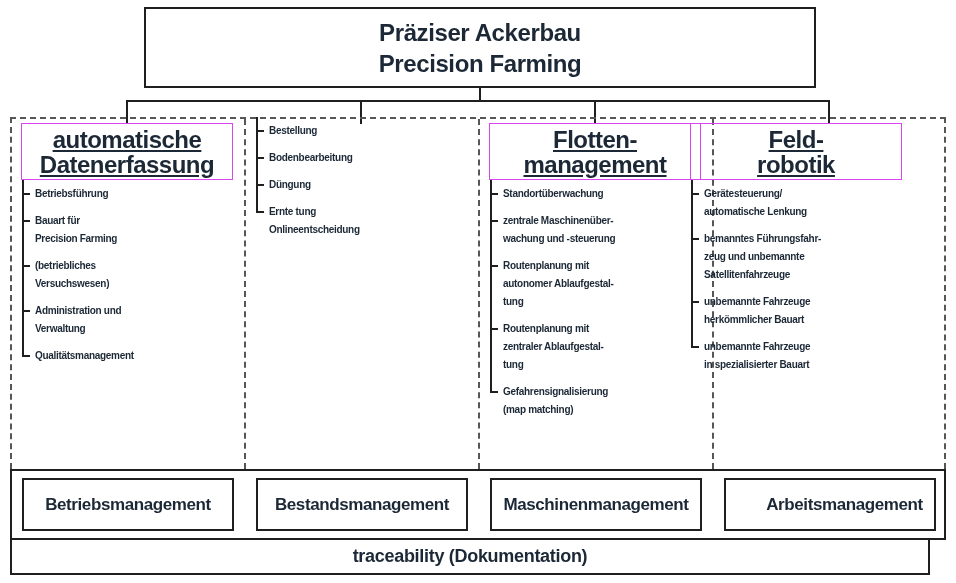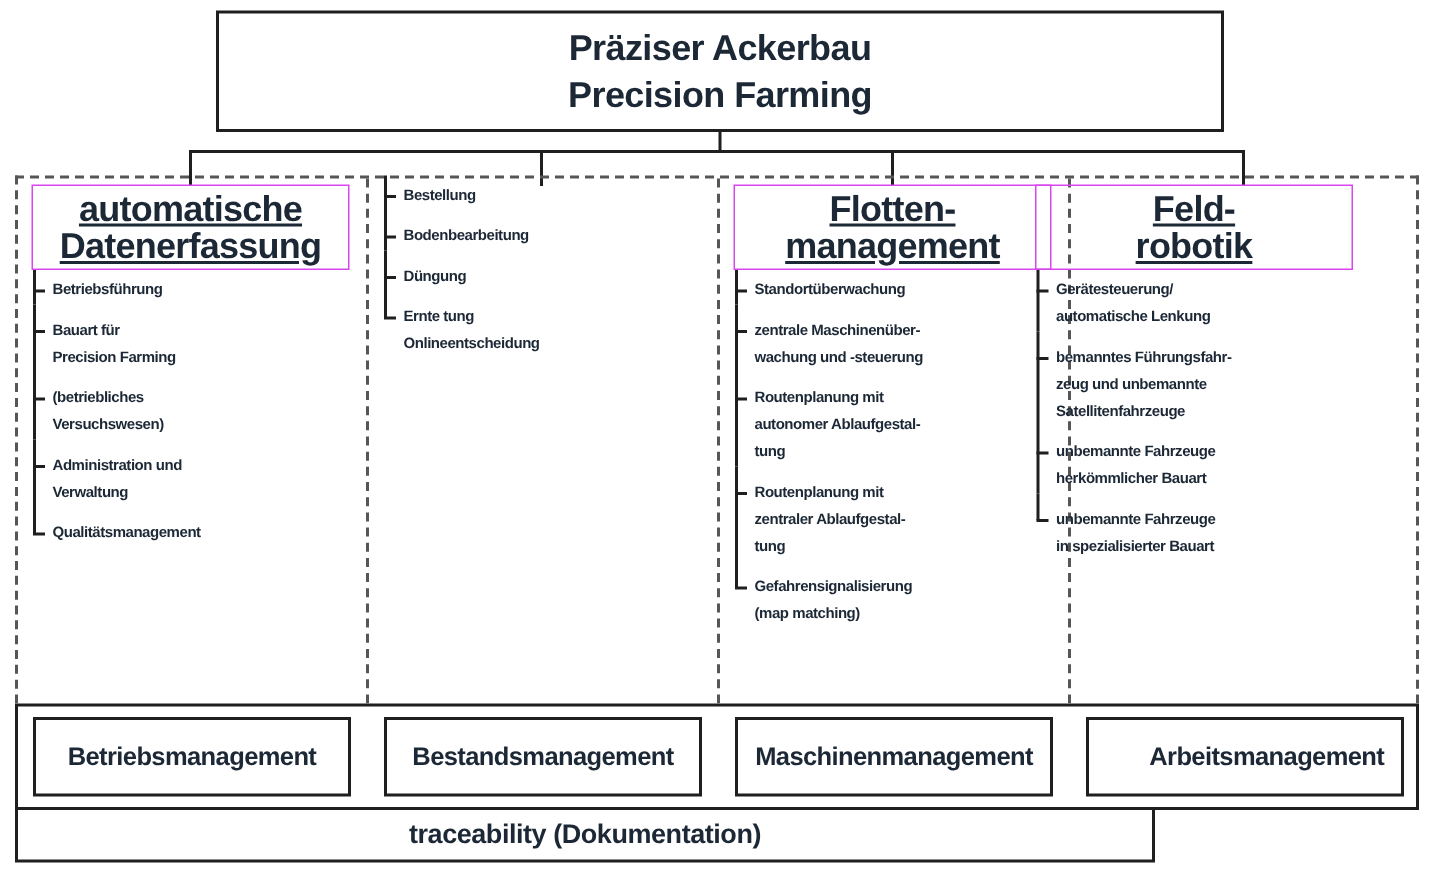--- a/index.html
+++ b/index.html
@@ -147,21 +147,21 @@
   }
   .mg-1 { left: 10px; }
   .mg-2 { left: 244px; }
   .mg-3 { left: 478px; }
   .mg-4 { left: 712px; padding-left: 29px; }
 
   
   .traceability-bar {
     position: absolute;
     left: 10px; top: 538px;
-    width: 760px; height: 37px;
+    width: 920px; height: 37px;
     box-sizing: border-box;
     border: 2px solid #1f1f1f;
     background: #ffffff;
     display: flex; align-items: center; justify-content: center;
     font-size: 18px;
     font-weight: 700;
     letter-spacing: -0.3px;
   }
 </style>
 </head>

